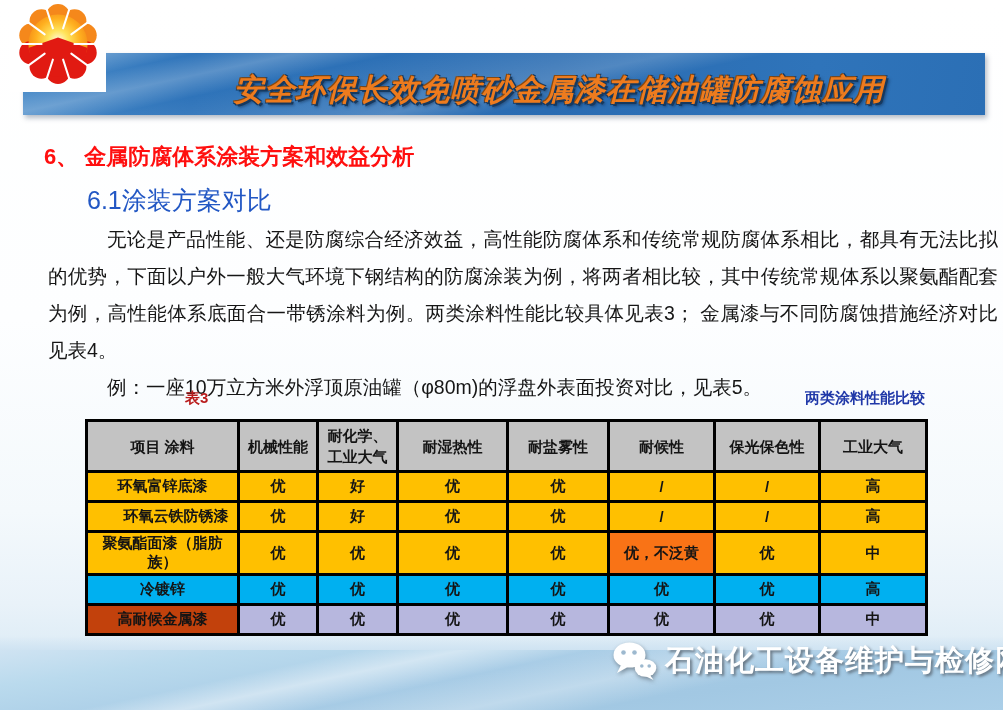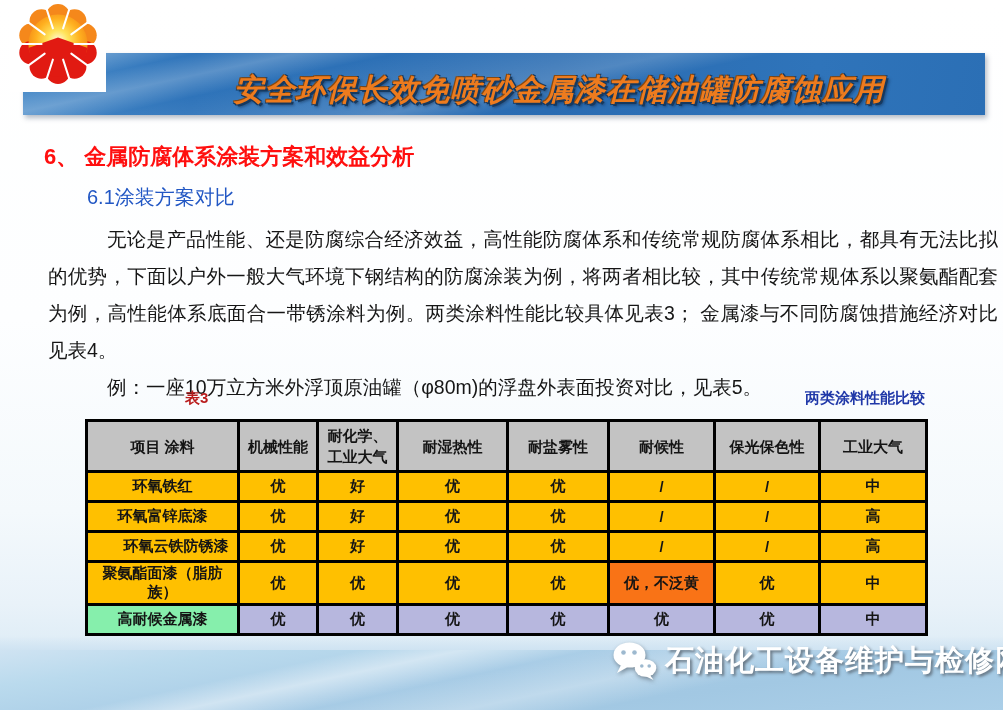--- a/index.html
+++ b/index.html
@@ -30,21 +30,21 @@
     font-size:30px;font-weight:bold;font-style:italic;letter-spacing:1px;
     color:#ed7b1e;white-space:nowrap;
     text-shadow:2px 2px 0 #16395f,-1px -1px 0 #8a4a10,1px -1px 0 #16395f,-1px 1px 0 #16395f,3px 3px 3px rgba(10,30,60,.5);
   }
 
   
   .section-heading{
     position:absolute;left:44px;top:142px;font-size:22px;font-weight:bold;color:#ff0f0f;white-space:nowrap;
   }
   .subsection-heading{
-    position:absolute;left:87px;top:184px;font-size:20px;color:#2257c4;white-space:nowrap;
+    position:absolute;left:87px;top:184px;font-size:25px;color:#2257c4;white-space:nowrap;
   }
   .body-text{
     position:absolute;left:28px;top:221px;width:950px;
     font-size:19.5px;line-height:37px;color:#161616;text-align:justify;margin-left:20px;
   }
   .body-text p{margin:0;text-indent:59px;}
 
   
   .table-label{position:absolute;left:185px;top:389px;font-size:15px;font-weight:bold;color:#b91c1c;}
   .table-caption{position:absolute;left:85px;top:389px;width:840px;text-align:right;font-size:15px;font-weight:bold;color:#2038a8;}
@@ -161,61 +161,61 @@
         <th>耐化学、工业大气</th>
         <th>耐湿热性</th>
         <th>耐盐雾性</th>
         <th>耐候性</th>
         <th>保光保色性</th>
         <th>工业大气</th>
       </tr>
   </thead>
   <tbody>
       <tr>
-        <td style="background: rgb(255, 192, 0);">环氧铁红</td>
+        <td style="background: rgb(255, 192, 0);">环氧富锌底漆</td>
         <td style="background: rgb(255, 192, 0);">优</td>
         <td style="background: rgb(255, 192, 0);">好</td>
         <td style="background: rgb(255, 192, 0);">优</td>
         <td style="background: rgb(255, 192, 0);">优</td>
         <td style="background: rgb(255, 192, 0);">/</td>
         <td style="background: rgb(255, 192, 0);">/</td>
+        <td style="background: rgb(255, 192, 0);">高</td>
+      </tr>
+      <tr>
+        <td style="background: rgb(255, 192, 0); padding-left: 29px;">环氧云铁防锈漆</td>
+        <td style="background: rgb(255, 192, 0);">优</td>
+        <td style="background: rgb(255, 192, 0);">好</td>
+        <td style="background: rgb(255, 192, 0);">优</td>
+        <td style="background: rgb(255, 192, 0);">优</td>
+        <td style="background: rgb(255, 192, 0);">/</td>
+        <td style="background: rgb(255, 192, 0);">/</td>
+        <td style="background: rgb(255, 192, 0);">高</td>
+      </tr>
+      <tr>
+        <td style="background: rgb(255, 192, 0);">聚氨酯面漆（脂肪族）</td>
+        <td style="background: rgb(255, 192, 0);">优</td>
+        <td style="background: rgb(255, 192, 0);">优</td>
+        <td style="background: rgb(255, 192, 0);">优</td>
+        <td style="background: rgb(255, 192, 0);">优</td>
+        <td style="background: #f97316;">优，不泛黄</td>
+        <td style="background: rgb(255, 192, 0);">优</td>
         <td style="background: rgb(255, 192, 0);">中</td>
       </tr>
       <tr>
-        <td style="background: rgb(255, 192, 0);">环氧富锌底漆</td>
-        <td style="background: rgb(255, 192, 0);">优</td>
-        <td style="background: rgb(255, 192, 0);">好</td>
-        <td style="background: rgb(255, 192, 0);">优</td>
-        <td style="background: rgb(255, 192, 0);">优</td>
-        <td style="background: rgb(255, 192, 0);">/</td>
-        <td style="background: rgb(255, 192, 0);">/</td>
-        <td style="background: rgb(255, 192, 0);">高</td>
-      </tr>
-      <tr>
-        <td style="background: rgb(255, 192, 0); padding-left: 29px;">环氧云铁防锈漆</td>
-        <td style="background: rgb(255, 192, 0);">优</td>
-        <td style="background: rgb(255, 192, 0);">好</td>
-        <td style="background: rgb(255, 192, 0);">优</td>
-        <td style="background: rgb(255, 192, 0);">优</td>
-        <td style="background: rgb(255, 192, 0);">/</td>
-        <td style="background: rgb(255, 192, 0);">/</td>
-        <td style="background: rgb(255, 192, 0);">高</td>
-      </tr>
-      <tr>
-        <td style="background: rgb(255, 192, 0);">聚氨酯面漆（脂肪族）</td>
-        <td style="background: rgb(255, 192, 0);">优</td>
-        <td style="background: rgb(255, 192, 0);">优</td>
-        <td style="background: rgb(255, 192, 0);">优</td>
-        <td style="background: rgb(255, 192, 0);">优</td>
-        <td style="background: #f97316;">优，不泛黄</td>
-        <td style="background: rgb(255, 192, 0);">优</td>
-        <td style="background: rgb(255, 192, 0);">中</td>
-      </tr>
-      <tr>
-        <td style="background: #86efac; font-family: Liberation Serif, serif;">高耐候金属漆</td>
+        <td style="background: rgb(0, 176, 240);">冷镀锌</td>
+        <td style="background: rgb(0, 176, 240);">优</td>
+        <td style="background: rgb(0, 176, 240);">优</td>
+        <td style="background: rgb(0, 176, 240);">优</td>
+        <td style="background: rgb(0, 176, 240);">优</td>
+        <td style="background: rgb(0, 176, 240);">优</td>
+        <td style="background: rgb(0, 176, 240);">优</td>
+        <td style="background: rgb(0, 176, 240);">高</td>
+      </tr>
+      <tr>
+        <td style="background: #c2410c; font-family: Liberation Serif, serif;">高耐候金属漆</td>
         <td style="background: rgb(183, 183, 222);">优</td>
         <td style="background: rgb(183, 183, 222);">优</td>
         <td style="background: rgb(183, 183, 222);">优</td>
         <td style="background: rgb(183, 183, 222);">优</td>
         <td style="background: rgb(183, 183, 222);">优</td>
         <td style="background: rgb(183, 183, 222);">优</td>
         <td style="background: rgb(183, 183, 222);">中</td>
       </tr>
     </tbody>
 </table>

